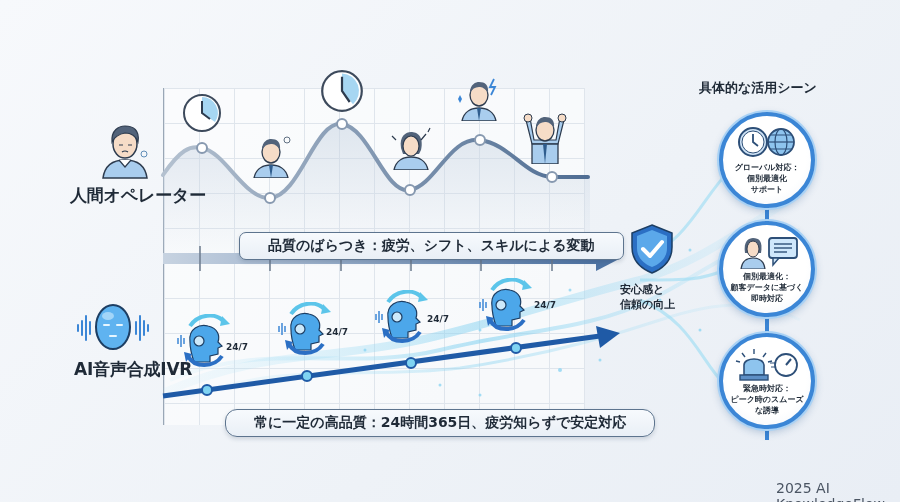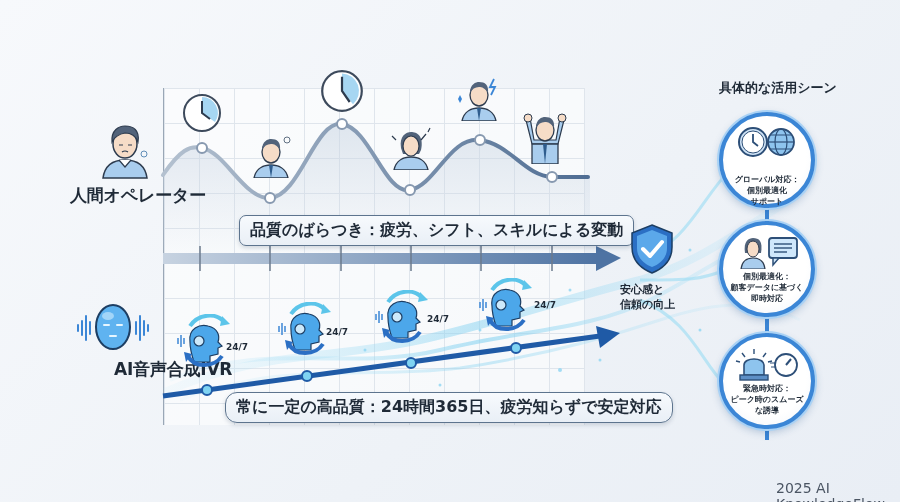--- a/index.html
+++ b/index.html
@@ -22,23 +22,24 @@
   }
   svg.layer { position: absolute; left: 0; top: 0; }
   .row-label {
     font-weight: bold; font-size: 17px; color: #1f2a37; letter-spacing: -0.2px;
     white-space: nowrap;
   }
   .pill {
     background: linear-gradient(#f7fafd, #e9eff6);
     border: 1.2px solid #5d748e;
     border-radius: 7px;
-    font-size: 16px; font-weight: bold; color: #1f2a37;
-    padding: 4px 10px; white-space: nowrap;
+    font-size: 14px; font-weight: bold; color: #1f2a37;
+    padding: 4px 28px; white-space: nowrap;
     box-shadow: 0 2px 4px rgba(40,60,90,0.18);
+    margin-top: 17px;
   }
   .scene-title { font-size: 13px; font-weight: bold; color: #1f2a37; }
   .scene-circle {
     width: 96px; height: 96px; border-radius: 50%;
     background: radial-gradient(circle at 50% 45%, #ffffff 60%, #eef3f9 100%);
     border: 4px solid #3b86d6;
     box-shadow: 0 0 0 2px #a9d2f5, 0 3px 8px rgba(30,80,140,0.3);
     display: flex; flex-direction: column; align-items: center;
   }
   .scene-circle .icons { height: 36px; margin-top: 10px; }
@@ -151,21 +152,21 @@
       <line x1="64" y1="20" x2="64" y2="32"></line>
         <line x1="68" y1="14" x2="68" y2="38"></line>
       <line x1="72" y1="19" x2="72" y2="33"></line>
         <line x1="76" y1="23" x2="76" y2="29"></line>
     </g>
     <ellipse cx="41" cy="25" rx="17" ry="22" fill="#5fb3f0" stroke="#1d3e63" stroke-width="2"></ellipse>
     <ellipse cx="36" cy="14" rx="6" ry="4" fill="#bfe4fb" opacity="0.7"></ellipse>
     <path d="M32,23 L37,23 M45,23 L50,23 M38,34 L44,34" stroke="#e6f6ff" stroke-width="2" stroke-linecap="round"></path>
   </svg>
 </div>
-<div class="abs row-label" style="left:74px; top:358px;margin-left:40px;">AI音声合成IVR</div>
+<div class="abs row-label" style="left:74px; top:358px;">AI音声合成IVR</div>
 
 <div class="abs" style="left:182px; top:93px;">
   <svg width="40" height="40" viewBox="0 0 40 40">
       <circle cx="20" cy="20" r="18" fill="#fff" stroke="#3d4a5c" stroke-width="2"></circle>
       <path d="M20,20 L20,4 A16,16 0 0,1 33,29 Z" fill="#a6d6f2"></path>
       <path d="M20,8 L20,20 L28,26" fill="none" stroke="#2d3b4e" stroke-width="2"></path>
     </svg>
 </div>
 <div class="abs" style="left:250px; top:134px;">
   <svg width="42" height="44" viewBox="0 0 42 44">
@@ -290,23 +291,23 @@
     <path d="M24,2 L44,10 L44,24 C44,38 34,46 24,50 C14,46 4,38 4,24 L4,10 Z" fill="#2b6fc4" stroke="#1d3e63" stroke-width="1.5"></path>
     <path d="M24,7 L39,13 L39,25 C39,35 32,41 24,44 C16,41 9,35 9,25 L9,13 Z" fill="#5ba8ea"></path>
     <path d="M15,26 L22,33 L34,19" fill="none" stroke="#fff" stroke-width="4" stroke-linecap="round" stroke-linejoin="round"></path>
   </svg>
 </div>
 <div class="abs center-text" style="left:620px; top:282px; width:64px;">
   <div>安心感と</div>
   <div>信頼の向上</div>
 </div>
 
-<div class="abs scene-title" style="left:719px; top:79px;">具体的な活用シーン</div>
-
-<div class="abs scene-circle" style="left:719px; top:112px;gap:12px;">
+<div class="abs scene-title" style="left:699px; top:79px;">具体的な活用シーン</div>
+
+<div class="abs scene-circle" style="left:719px; top:112px;">
   <div class="icons">
     <svg width="64" height="32" viewBox="0 0 64 32">
       <g>
           <circle cx="18" cy="16" r="14" fill="#cfe3f6" stroke="#2d4f78" stroke-width="2"></circle>
           <circle cx="18" cy="16" r="11" fill="#fff" stroke="#2d4f78" stroke-width="1"></circle>
           <path d="M18,8 L18,16 L23,20" fill="none" stroke="#2d4f78" stroke-width="1.8"></path>
         </g>
       <g>
           <circle cx="46" cy="16" r="13" fill="#8ec4ee" stroke="#2d4f78" stroke-width="1.8"></circle>
           <ellipse cx="46" cy="16" rx="6" ry="13" fill="none" stroke="#2d4f78" stroke-width="1.2"></ellipse>

